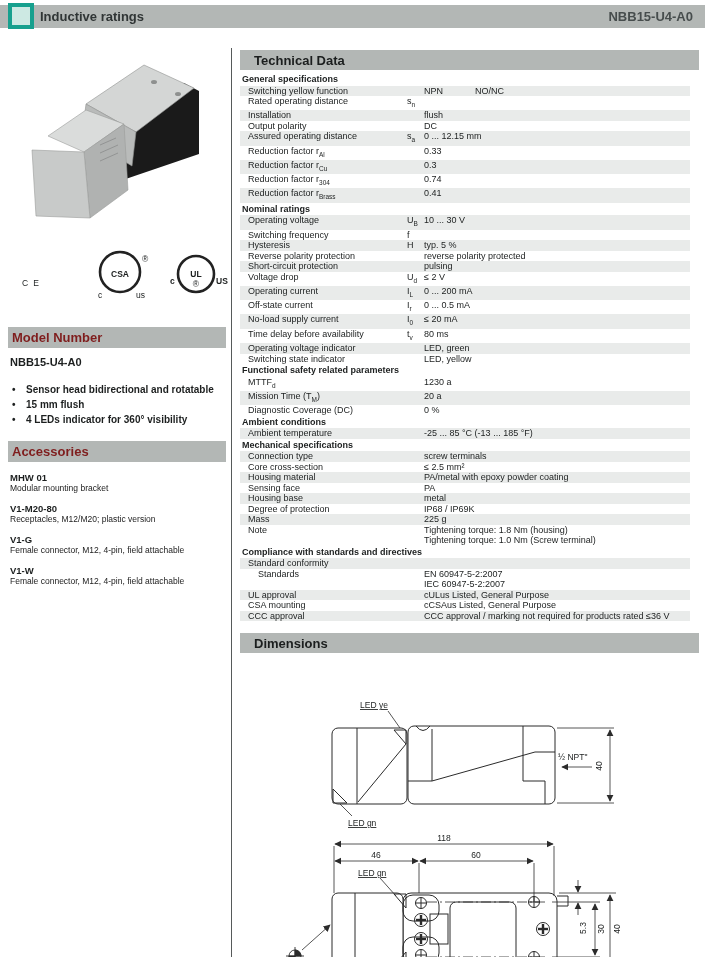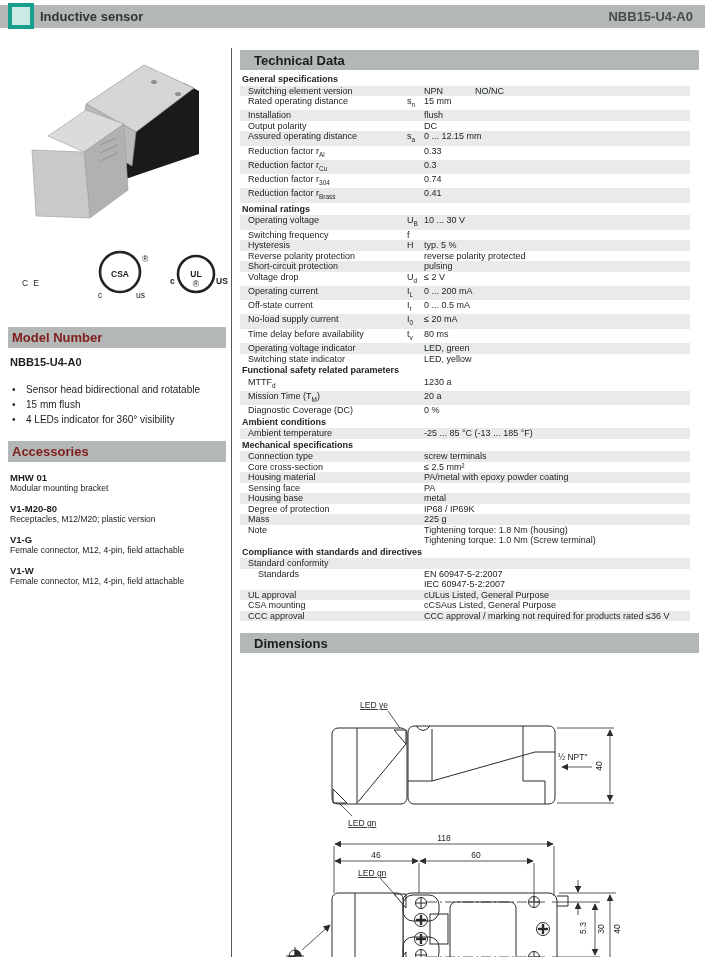--- a/index.html
+++ b/index.html
@@ -13,21 +13,21 @@
   .topbar .ttl{margin-left:40px;font-weight:bold;font-size:13px;color:#303535;}
   .topbar .mdl{margin-left:auto;margin-right:12px;font-weight:bold;font-size:13px;color:#474d4d;}
   
   .divider{position:absolute;left:231px;top:48px;width:1px;height:909px;background:#565a5a;}
   
   .leftcol{position:absolute;left:8px;top:50px;width:218px;}
   .secbar{background:#b3b7b5;font-weight:bold;font-size:13px;color:#7f1d1d;
           padding:3px 0 3px 4px;height:15px;line-height:15px;}
   .modelval{font-weight:bold;font-size:11px;padding:8px 0 10px 2px;}
   ul.features{list-style:none;margin:6px 0 10px 0;padding:0 0 0 2px;}
-  ul.features li{position:relative;padding-left:16px;font-weight:normal;font-size:10px;
+  ul.features li{position:relative;padding-left:16px;font-weight:bold;font-size:10px;
                  line-height:12.5px;margin-bottom:2.5px;}
   ul.features li:before{content:"\2022";position:absolute;left:2px;}
   .accitem{padding-left:2px;margin-top:10px;}
   .accname{font-weight:bold;font-size:9.5px;line-height:11px;}
   .accdesc{font-size:8.5px;line-height:10px;color:#222;}
   
   .rightcol{position:absolute;left:240px;top:50px;width:452px;}
   .rbar{background:#b3b7b5;font-weight:bold;font-size:13px;color:#1b1e1e;
         padding:3px 0 2px 14px;height:15px;line-height:15px;width:445px;margin-bottom:3px;}
   .sech{font-weight:bold;font-size:9px;line-height:12.5px;padding-left:2px;}
@@ -44,21 +44,21 @@
   .dimsbar{margin-top:12px;}
   .dw{display:block;}
 </style>
 </head>
 <body>
 
 <div id="page">
 
   <div class="topbar">
     <div class="brandbox"></div>
-    <span class="ttl">Inductive sensor</span>
+    <span class="ttl">Inductive ratings</span>
     <span class="mdl">NBB15-U4-A0</span>
   </div>
 
   <div class="divider"></div>
 
   <div class="leftcol">
 
     <svg class="dw" width="222" height="200" viewBox="0 0 222 200">
       <g stroke-linejoin="round">
         <polygon points="176,33 191,41 191,104 103,134 96,121 128,79" fill="#1a1a1a"></polygon>
@@ -123,28 +123,27 @@
           <div class="accdesc">Female connector, M12, 4-pin, field attachable</div>
         </div>
       </div>
   </div>
 
   <div class="rightcol">
     <div class="rbar">Technical Data</div>
     <div id="specs">
         <div class="sech">General specifications</div>
         <div class="srow stripe">
-          <span class="lab">Switching element version</span>
+          <span class="lab">Switching yellow function</span>
           <span class="sym"></span>
           <span class="val"><span class="v1">NPN</span><span>NO/NC</span></span>
         </div>
         <div class="srow">
           <span class="lab">Rated operating distance</span>
           <span class="sym">s<sub>n</sub></span>
-          <span class="val">15 mm</span>
         </div>
         <div class="srow stripe">
           <span class="lab">Installation</span>
           <span class="sym"></span>
           <span class="val">flush</span>
         </div>
         <div class="srow">
           <span class="lab">Output polarity</span>
           <span class="sym"></span>
           <span class="val">DC</span>

